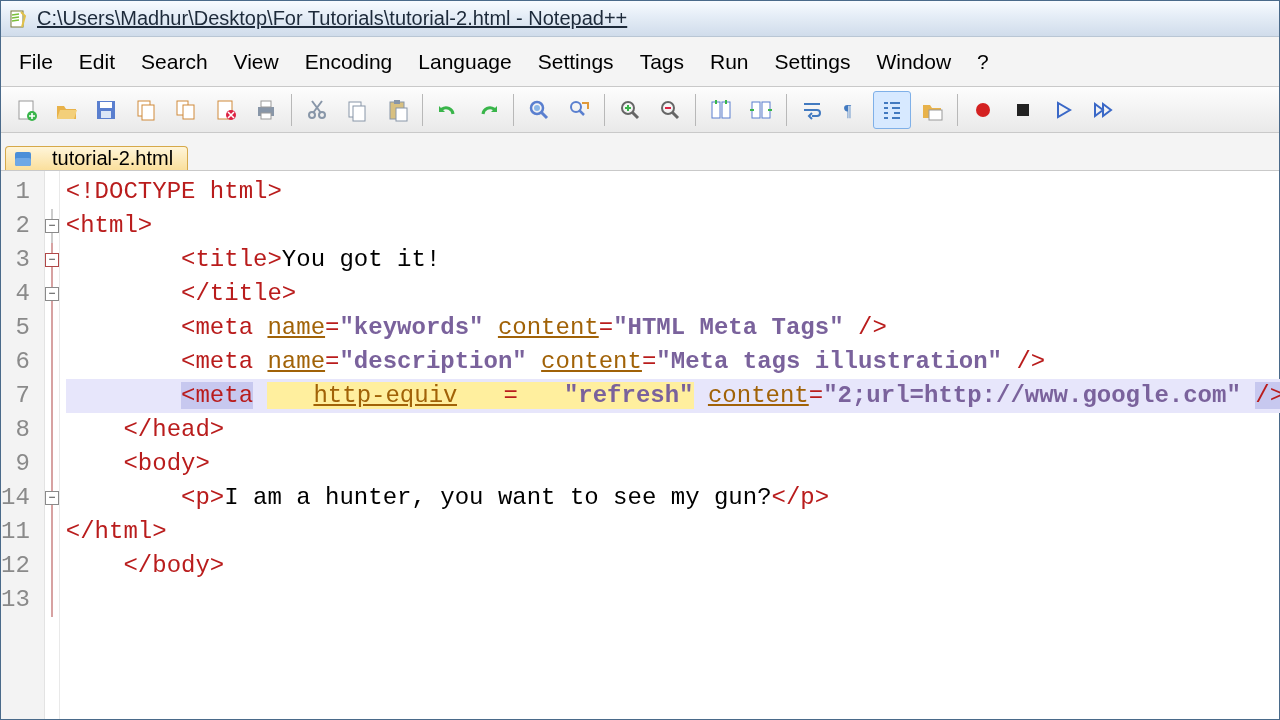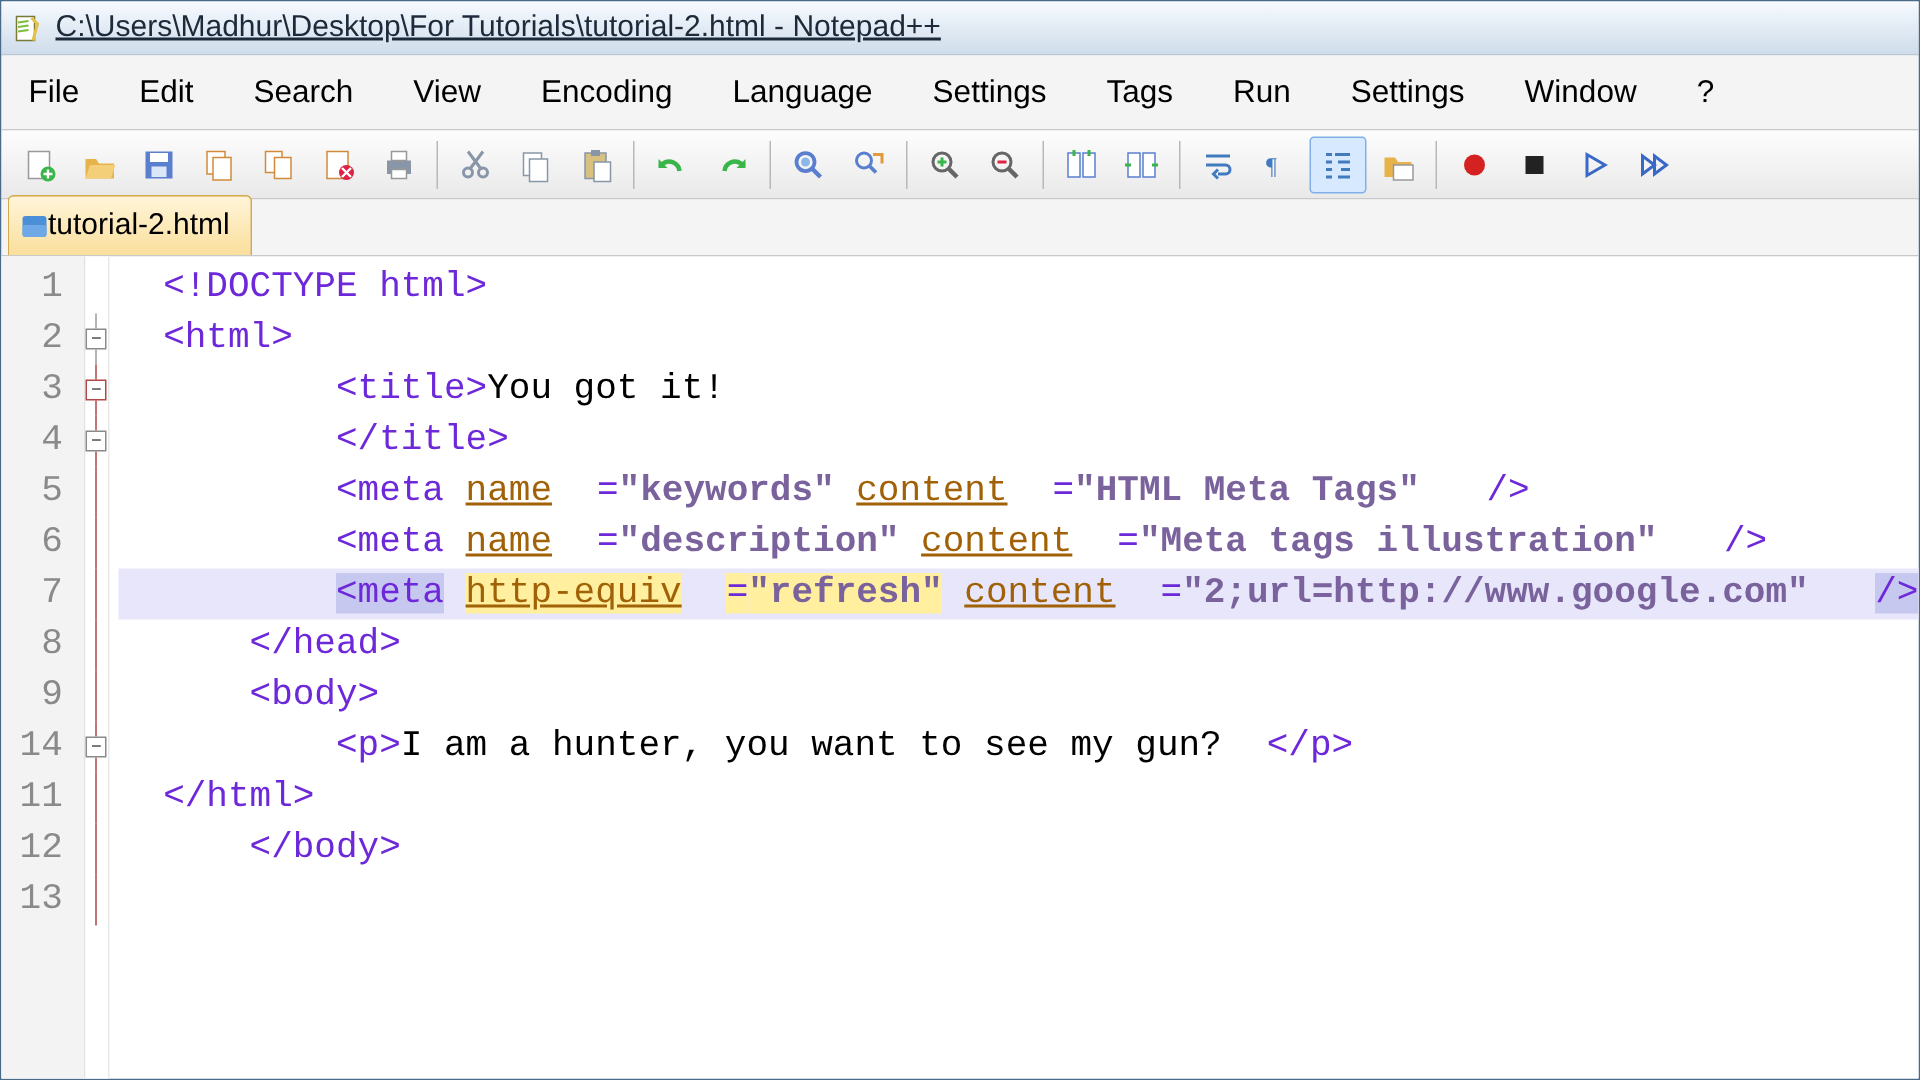--- a/index.html
+++ b/index.html
@@ -16,21 +16,21 @@
     background: linear-gradient(to bottom, #f8fbff 0%, #e6eef7 40%, #d0dceb 100%);
     display: flex; align-items: center; padding: 0 6px;
     border-bottom: 1px solid #b9c6d4;
     font-size: 20px; color: #1d2a3a; text-decoration: underline;
   }
   .titlebar .app-icon { width: 22px; height: 22px; margin-right: 8px; display:flex; align-items:center; justify-content:center;}
   .menubar {
     height: 50px;
     background: #f4f4f4;
     border-bottom: 1px solid #c9c9c9;
-    display: flex; align-items: center; gap: 16px; padding: 0 6px;
+    display: flex; align-items: center; gap: 2px; padding: 0 6px;
     font-size: 21px;
   }
   .menubar .mitem { padding: 4px 12px; cursor: default; }
   .toolbar {
     height: 46px;
     background: linear-gradient(to bottom, #fdfdfd, #e9e9e9);
     border-bottom: 1px solid #c9c9c9;
     display: flex; align-items: center; padding: 0 6px; gap: 2px;
   }
   .tbtn {
@@ -42,22 +42,22 @@
   }
   .tbtn.active { background: #d7e9ff; border-color: #7fb0e8; }
   .tsep { width: 1px; height: 32px; background: #b8b8b8; margin: 0 4px; }
   .tabbar {
     height: 38px;
     background: #f4f4f4;
     border-bottom: 1px solid #c9c9c9;
     display: flex; align-items: flex-end; padding: 0 4px;
   }
   .tab {
-    height: 40px;
-    display: flex; align-items: center; gap: 0;
+    height: 24px;
+    display: flex; align-items: center; gap: 20px;
     padding: 0 14px 0 8px;
     background: linear-gradient(to bottom, #fff5d9, #fadf9c);
     border: 1px solid #d6a94a; border-bottom: none;
     border-top-left-radius: 4px; border-top-right-radius: 4px;
     font-size: 20px;
   }
   .tab .file-icon { width:18px; height:18px; }
   .editor { flex: 1; background: #fff; display: flex; font-family: "Courier New", monospace; font-size: 24px; }
   .gutter {
     width: 78px; background: #f3f3f3;
@@ -70,25 +70,25 @@
   .foldbox {
     width: 14px; height: 14px; border: 1px solid #8a8a8a; background:#fff;
     display:flex; align-items:center; justify-content:center; font-size:12px; line-height:1; color:#333; z-index:2;
   }
   .foldbox.red { border-color:#b04747; }
   .vline { position:absolute; top:0; bottom:0; left:50%; width:1px; background:#b04747; transform:translateX(-50%); z-index:1;}
   .vline.gray { background:#9a9a9a; }
   .code { flex:1; padding: 4px 0 0 6px; }
   .line { height: 34px; line-height: 34px; white-space: pre; }
   .line.currow { background: #e7e6fb; }
-  .tag  { color: #6d28d9; margin-left: 30px; }
+  .tag  { color: #b91c1c; }
   .attr { color: #a16207; text-decoration: underline; }
   .str  { color: #7a629c; font-weight: bold; }
   .txt  { color: #000; font-weight: normal; }
-  .hl   { background: #ffef9e; }
+  .hl   { background: #ffef9e; padding-left: 46px; }
   .hlsel{ background: #c7c8ef; }
   svg { display:block; }
 </style>
 </head>
 <body>
 
 <div class="window">
 
   <div class="titlebar">
     <span class="app-icon">

